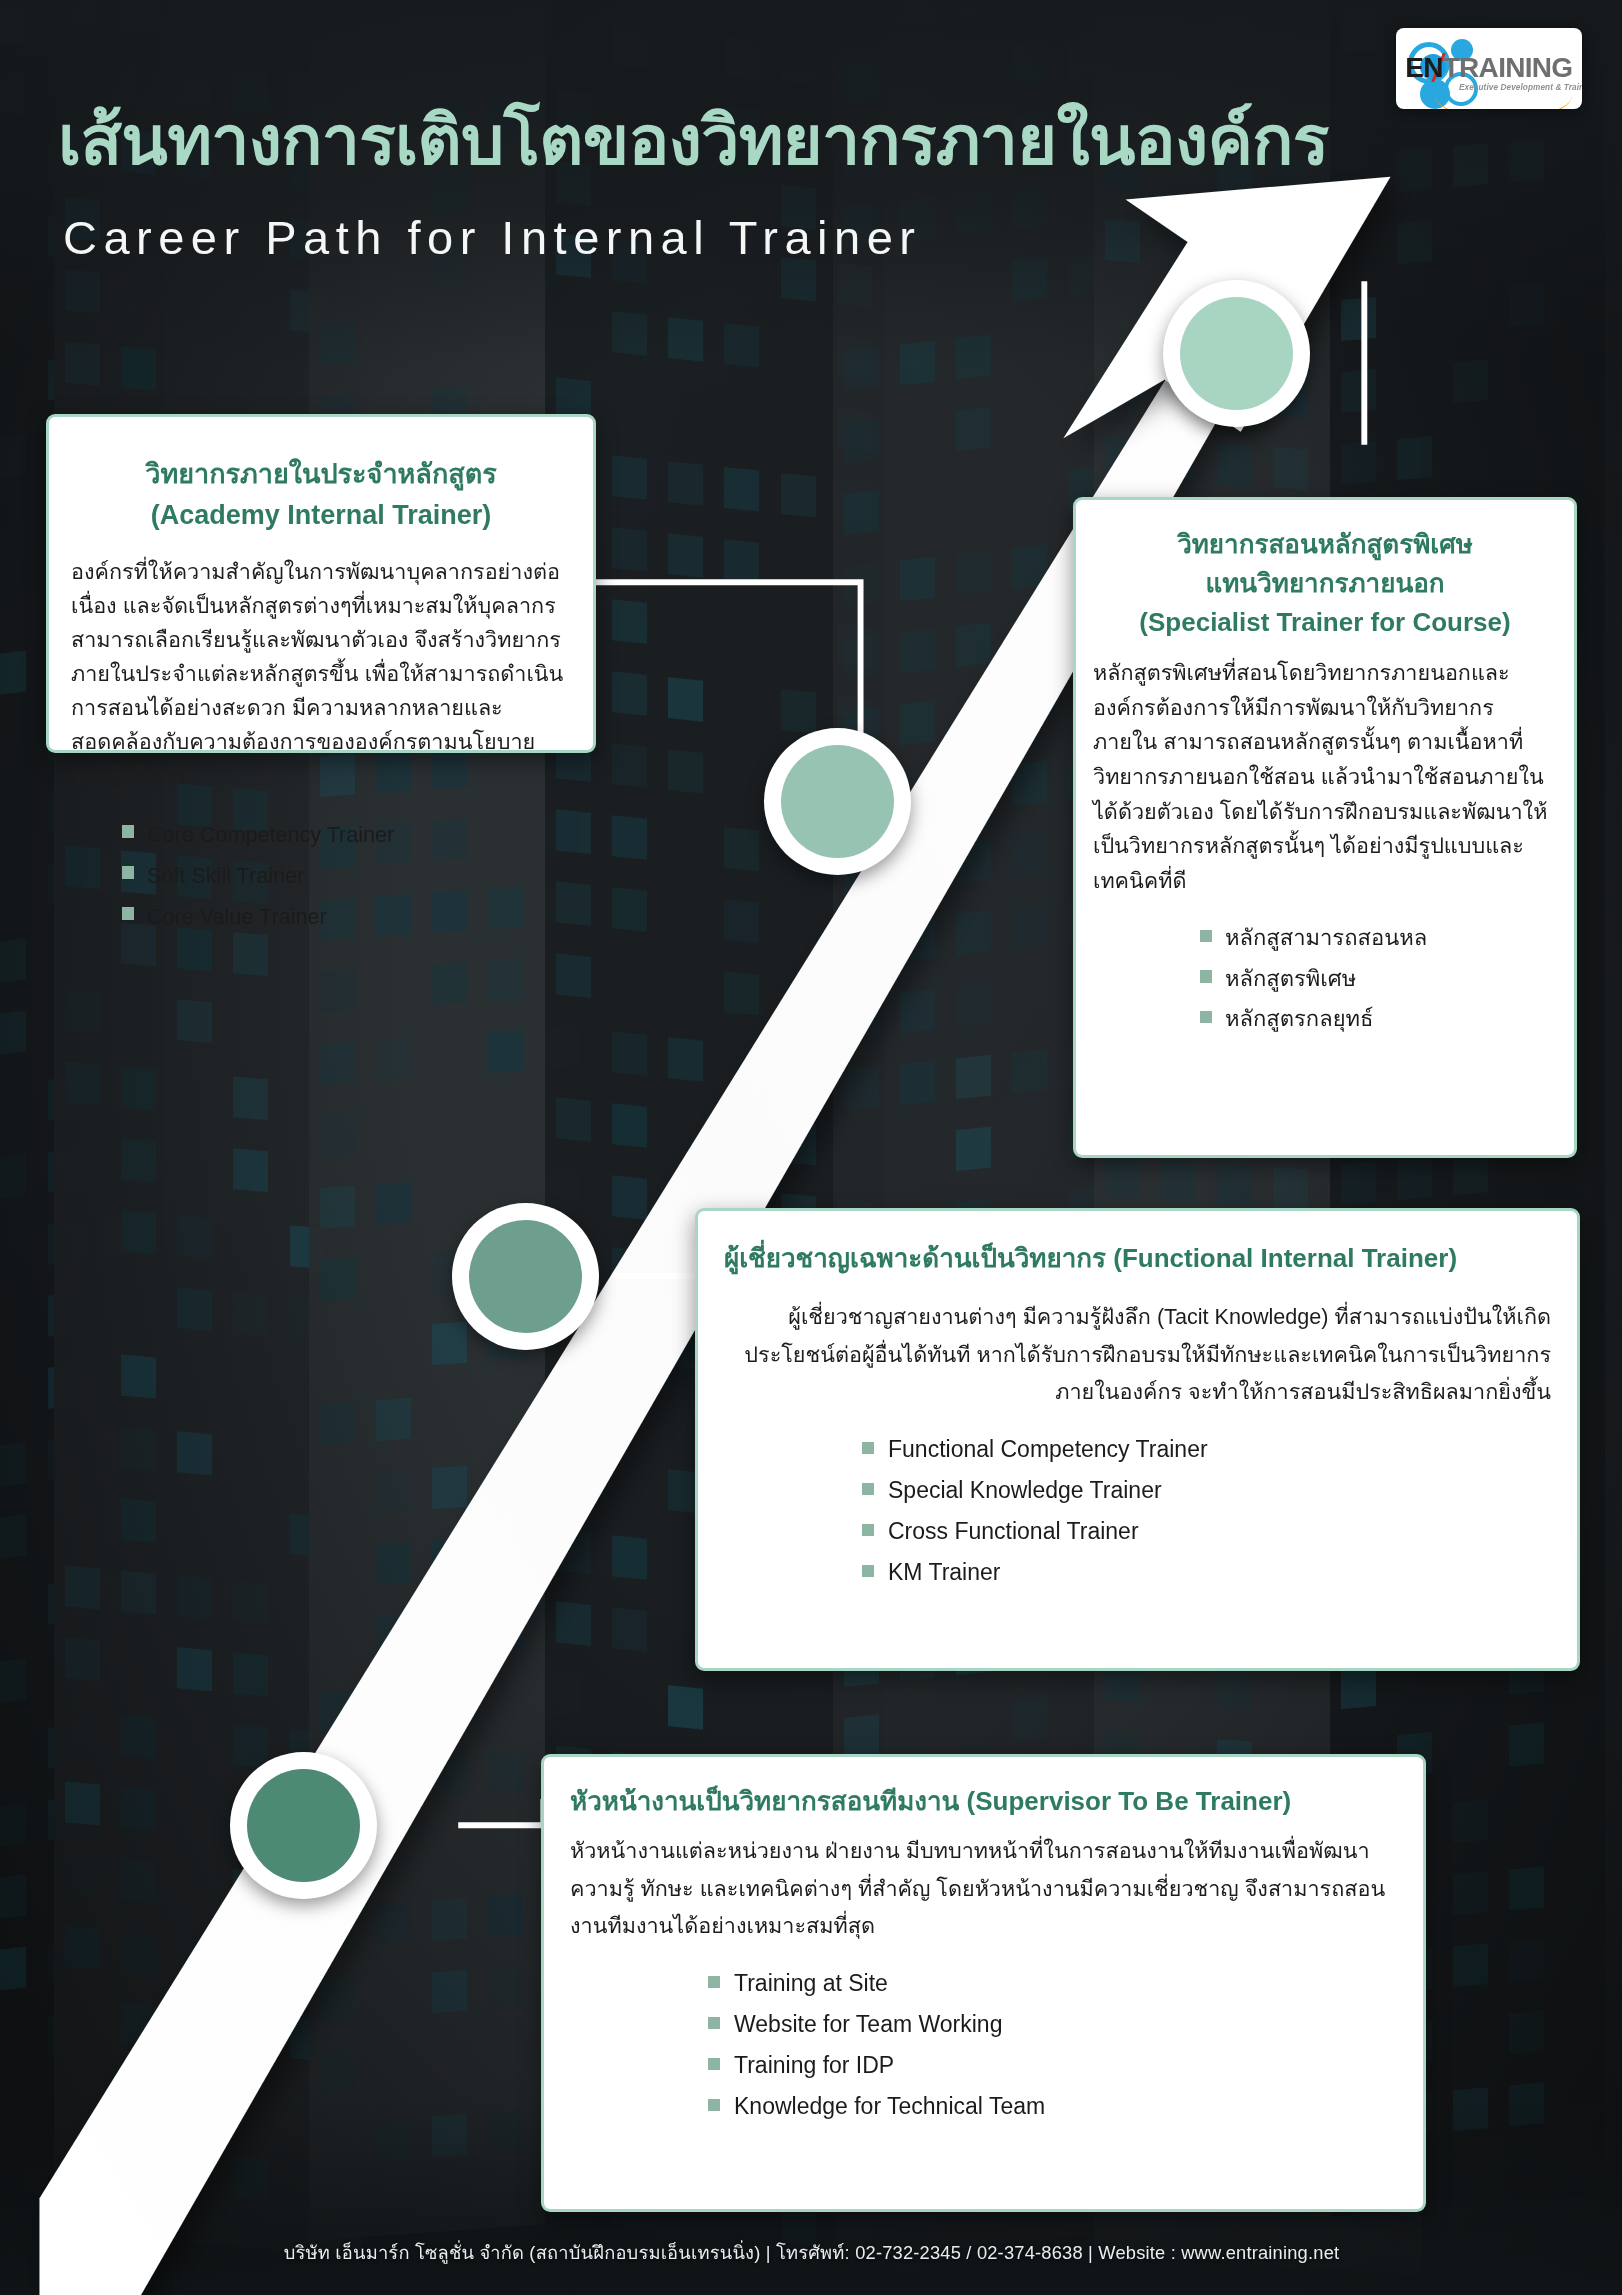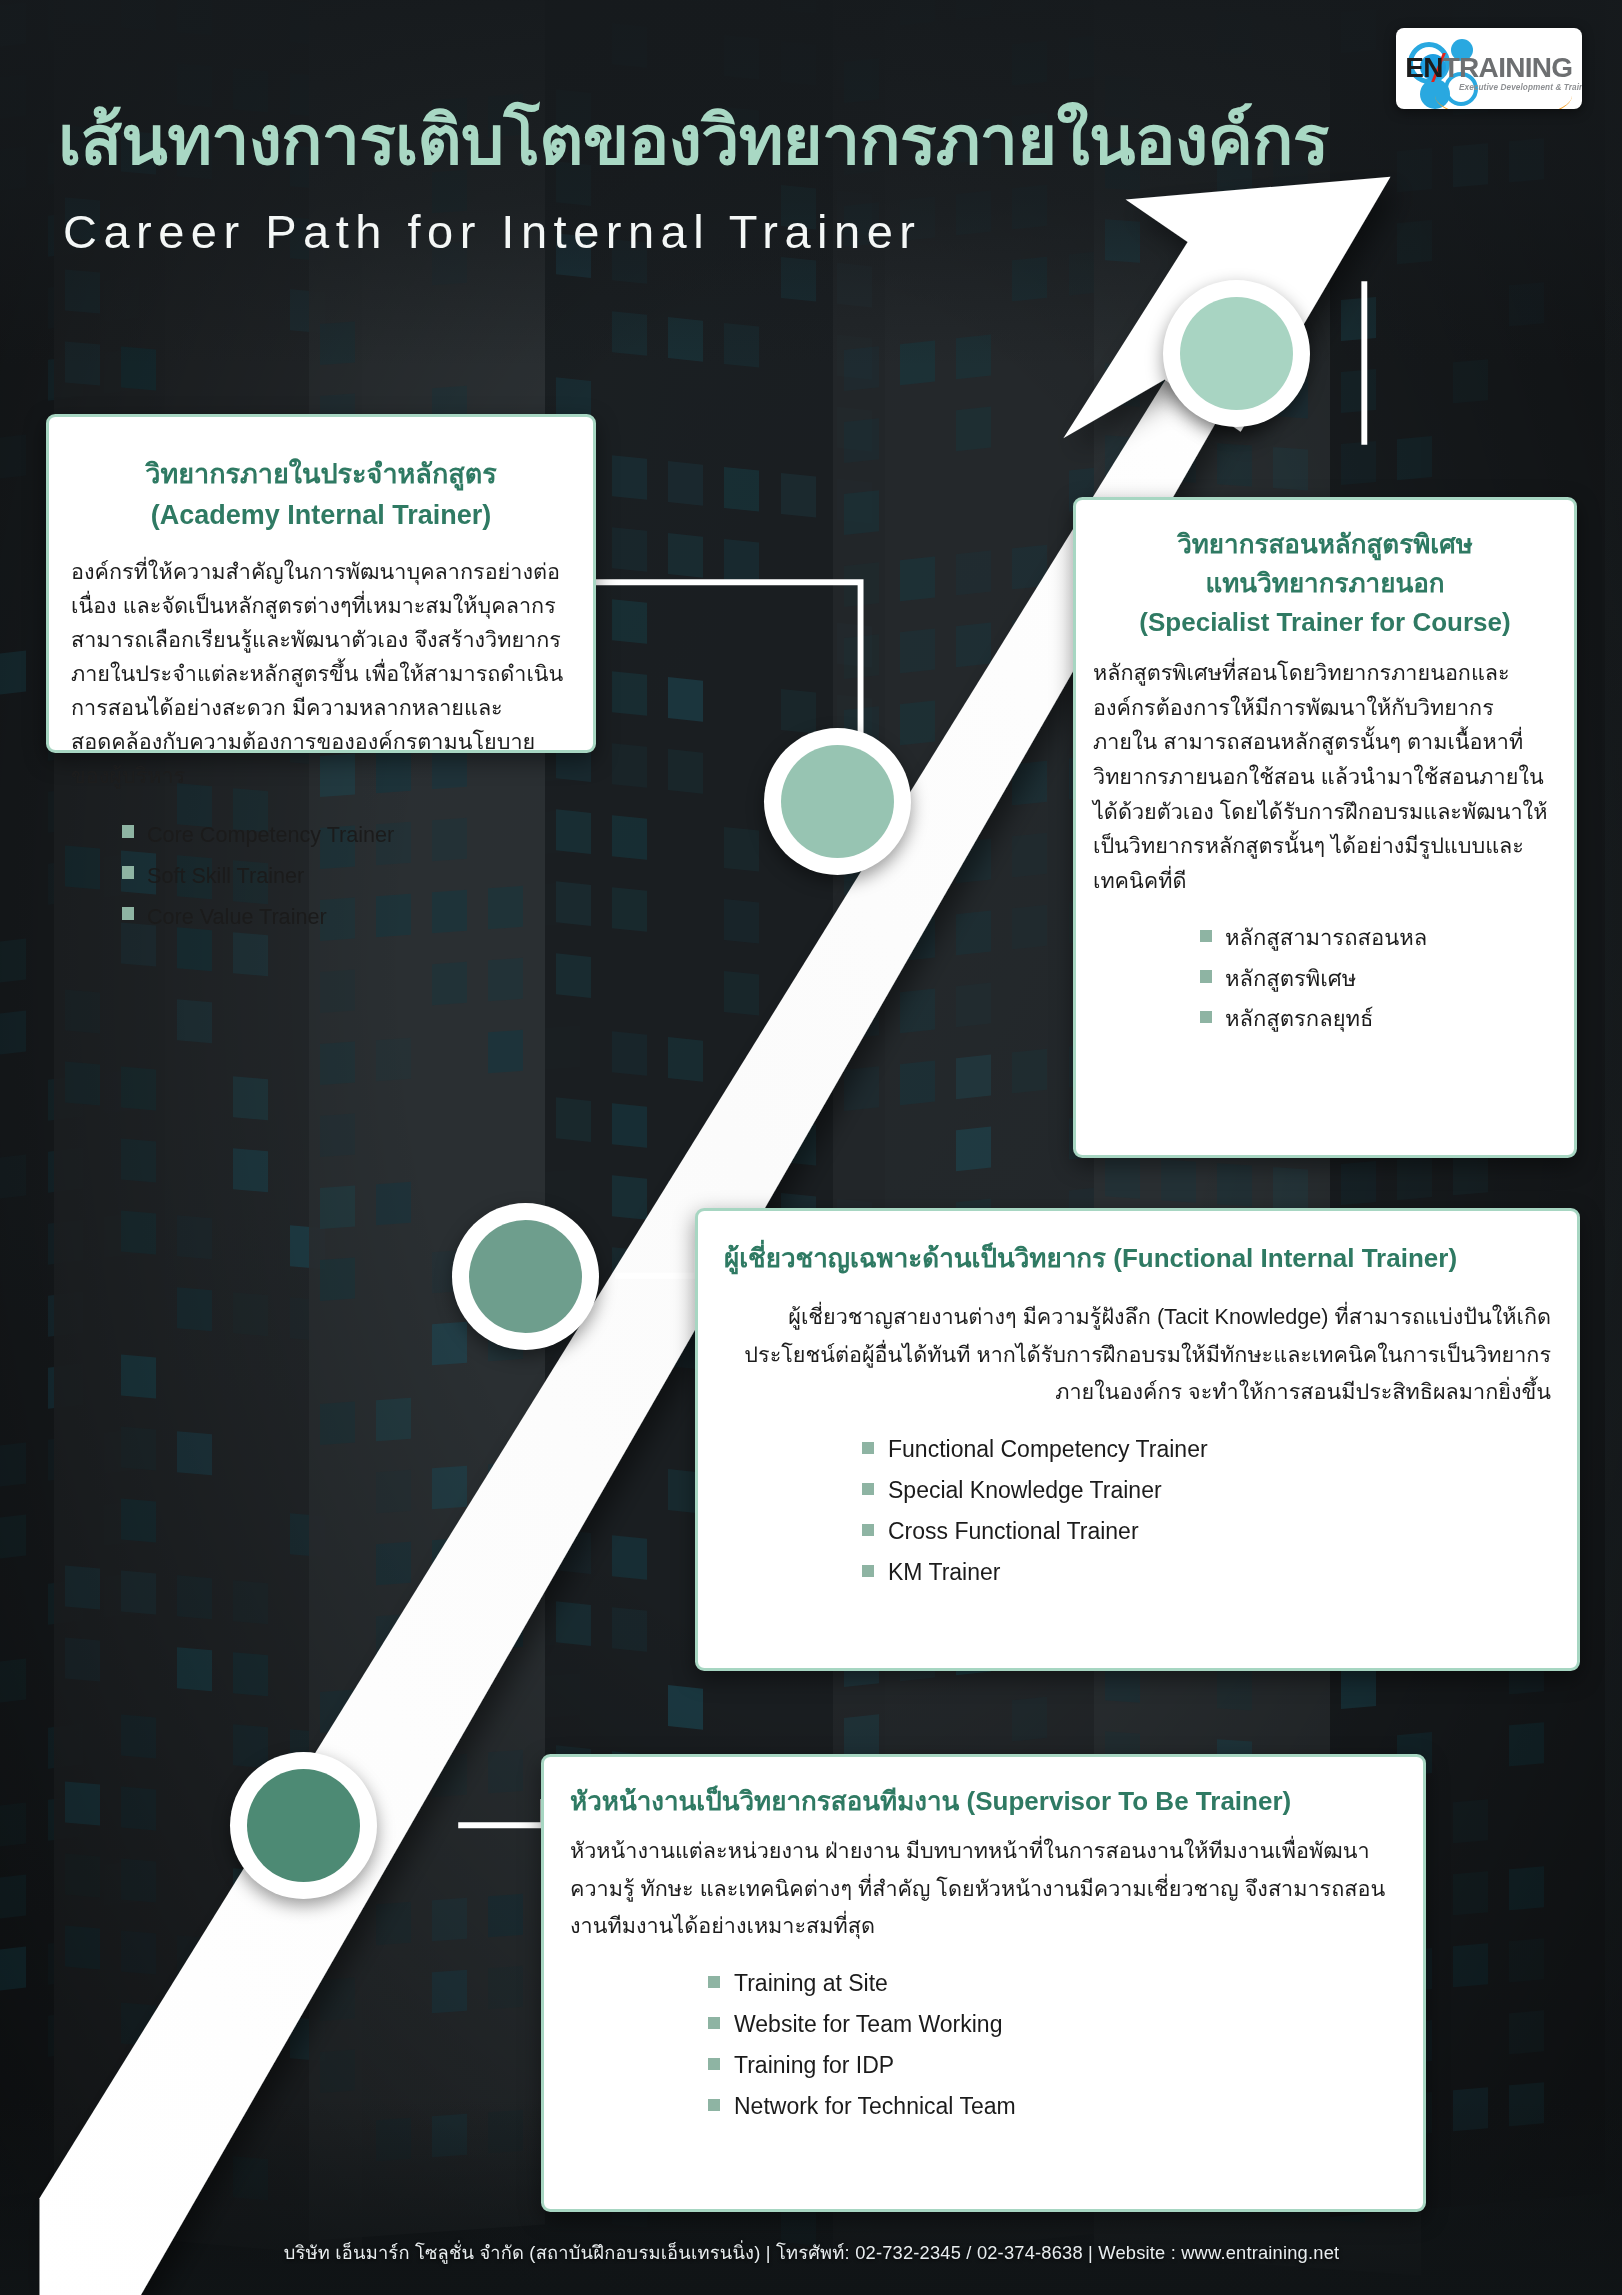--- a/index.html
+++ b/index.html
@@ -32,21 +32,21 @@
       background:linear-gradient(0deg,rgba(16,20,22,.95) 0%,rgba(16,20,22,0) 100%);}
 
   
   .header{position:absolute;left:0;top:0;width:100%;height:288px;}
   .title-th{
     position:absolute;left:58px;top:105px;
     font-size:68px;line-height:1.05;font-weight:700;
     color:#a9d8c4;letter-spacing:-0.7px;white-space:nowrap;
   }
   .title-en{
-    position:absolute;left:63px;top:208px;
+    position:absolute;left:63px;top:214px;
     font-size:47px;line-height:1;font-weight:400;
     color:#f4f7f6;letter-spacing:6.5px;white-space:nowrap;
   }
 
   
   .logo{
     position:absolute;right:41px;top:27.5px;
     width:186px;height:81px;background:#fff;border-radius:7.9px;
     box-shadow:0 2.6px 11.8px rgba(0,0,0,.45);
     overflow:hidden;
@@ -848,21 +848,21 @@
     </ul>
   </div>
 
   <div class="card" id="card4">
     <div class="card-h">หัวหน้างานเป็นวิทยากรสอนทีมงาน (Supervisor To Be Trainer)</div>
     <div class="card-body">หัวหน้างานแต่ละหน่วยงาน ฝ่ายงาน มีบทบาทหน้าที่ในการสอนงานให้ทีมงานเพื่อพัฒนาความรู้ ทักษะ และเทคนิคต่างๆ ที่สำคัญ โดยหัวหน้างานมีความเชี่ยวชาญ จึงสามารถสอนงานทีมงานได้อย่างเหมาะสมที่สุด</div>
     <ul class="bul">
       <li>Training at Site</li>
       <li>Website for Team Working</li>
       <li>Training for IDP</li>
-      <li>Network for Technical Team</li>
+      <li>Knowledge for Technical Team</li>
     </ul>
   </div>
 
   <div class="footer">
     <div class="footer-text">บริษัท เอ็นมาร์ก โซลูชั่น จำกัด (สถาบันฝึกอบรมเอ็นเทรนนิ่ง) | โทรศัพท์: 02-732-2345 / 02-374-8638 | Website : www.entraining.net</div>
   </div>
 
 </div>
 
 

